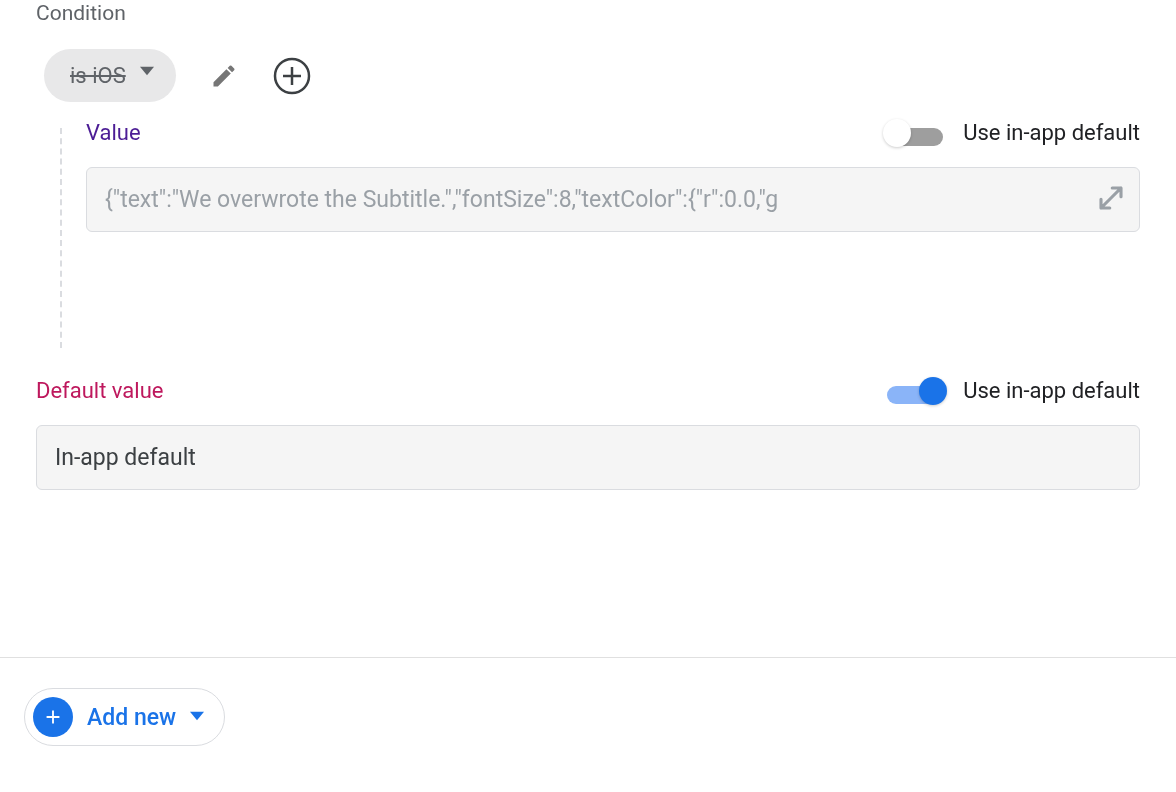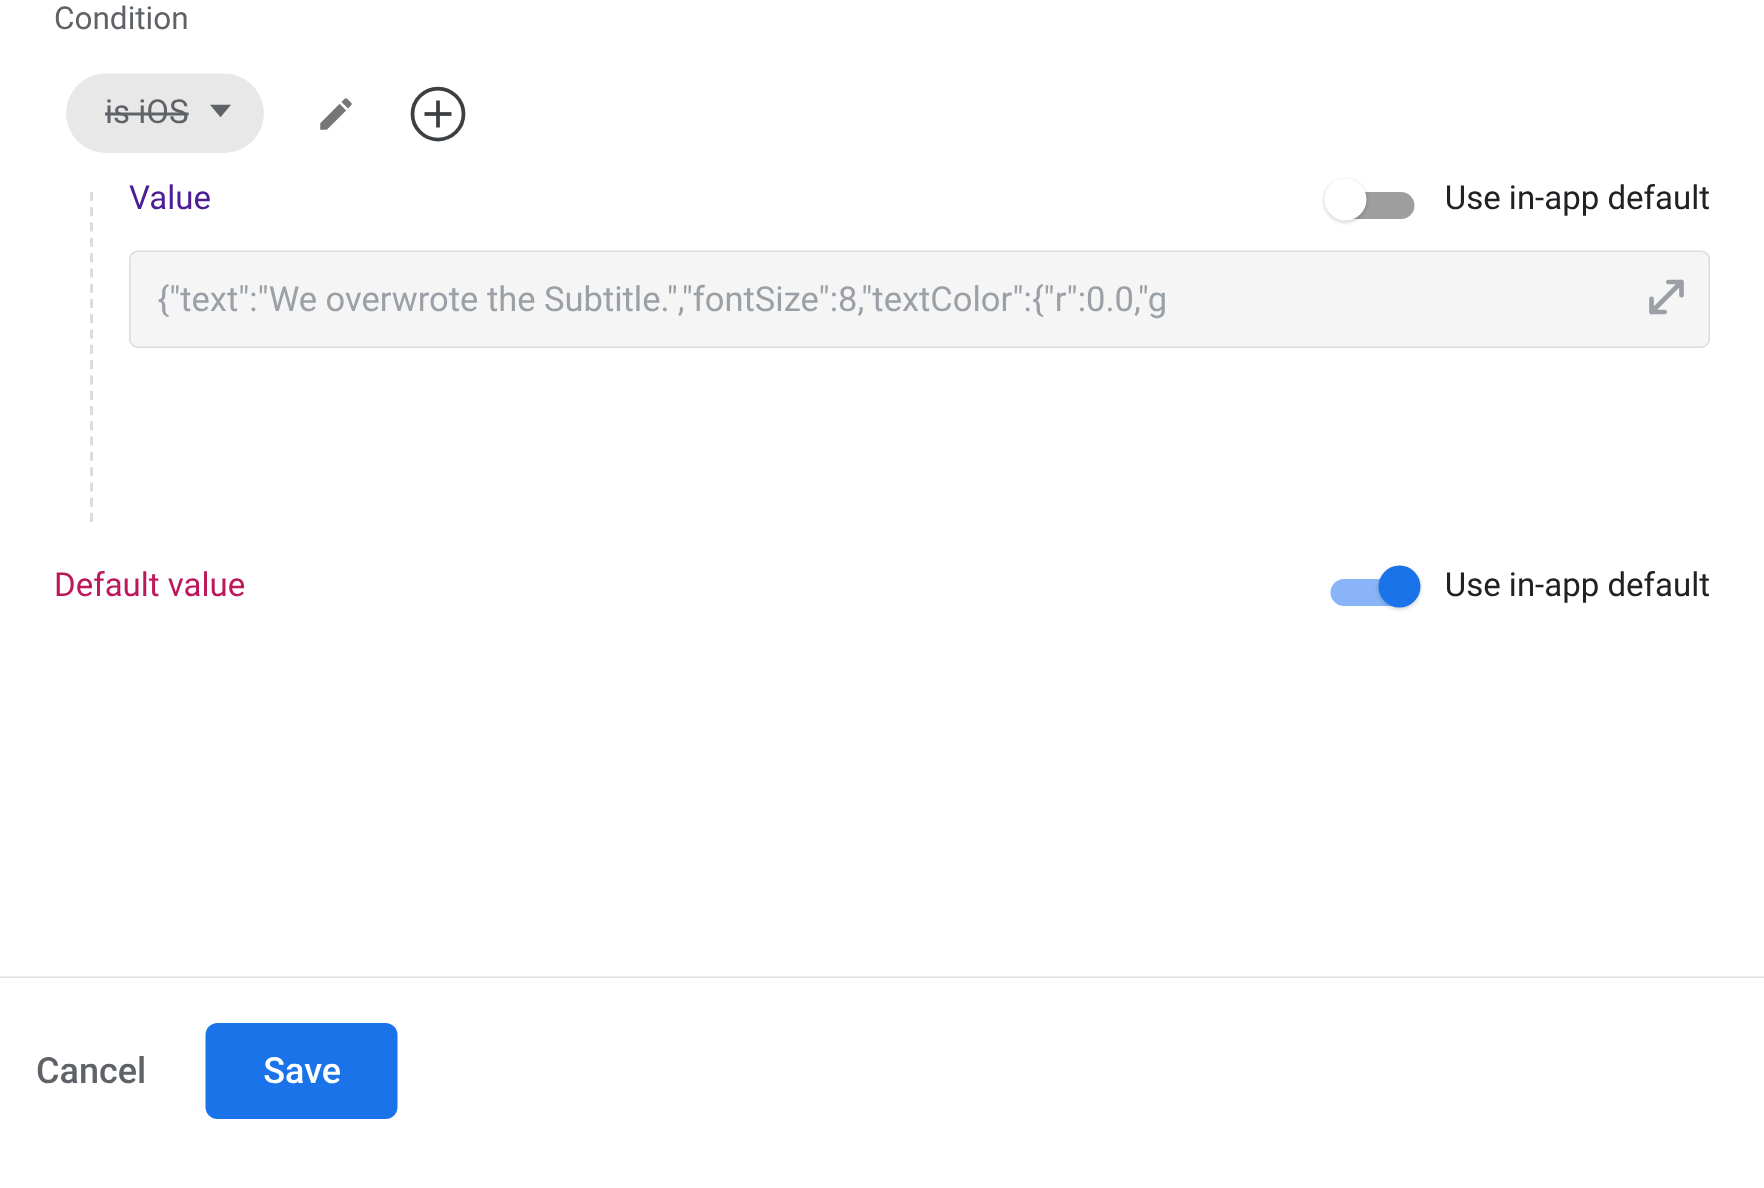--- a/index.html
+++ b/index.html
@@ -23,21 +23,20 @@
     }
     .condition-row {
       display: flex;
       align-items: center;
       gap: 28px;
       margin-bottom: 0;
       margin-left: 8px;
     }
     .chip {
       display: inline-flex;
-      align-items: center;
       background: #e8e8e9;
       border-radius: 32px;
       padding: 14px 22px 14px 26px;
       gap: 14px;
       cursor: pointer;
     }
     .chip-label {
       font-size: 22px;
       color: #5f6368;
       text-decoration: line-through;
@@ -300,21 +299,31 @@
     <div class="default-header">
       <div class="default-label">Default value</div>
       <div class="toggle-group">
         <div class="switch on">
           <div class="switch-track"></div>
           <div class="switch-thumb"></div>
         </div>
         <div class="toggle-label">Use in-app default</div>
       </div>
     </div>
+    <input type="text" class="default-input" readonly="" value="In-app default" style="">
   </div>
 </div>
 
 <div class="footer">
-  <div class="footer-actions">
-    <button class="cancel-btn">Cancel</button>
-    <button class="save-btn">Save</button>
+  <div class="add-new-btn">
+    <div class="add-plus-circle">
+      <svg viewBox="0 0 24 24">
+          <path d="M19 13h-6v6h-2v-6H5v-2h6V5h2v6h6v2z"></path>
+        </svg>
+    </div>
+    <span class="add-new-label">Add new</span>
+    <span class="add-new-drop">
+      <svg viewBox="0 0 10 6">
+          <path d="M0 0 L5 6 L10 0 Z"></path>
+        </svg>
+    </span>
   </div>
 </div>
 
 </body></html>

